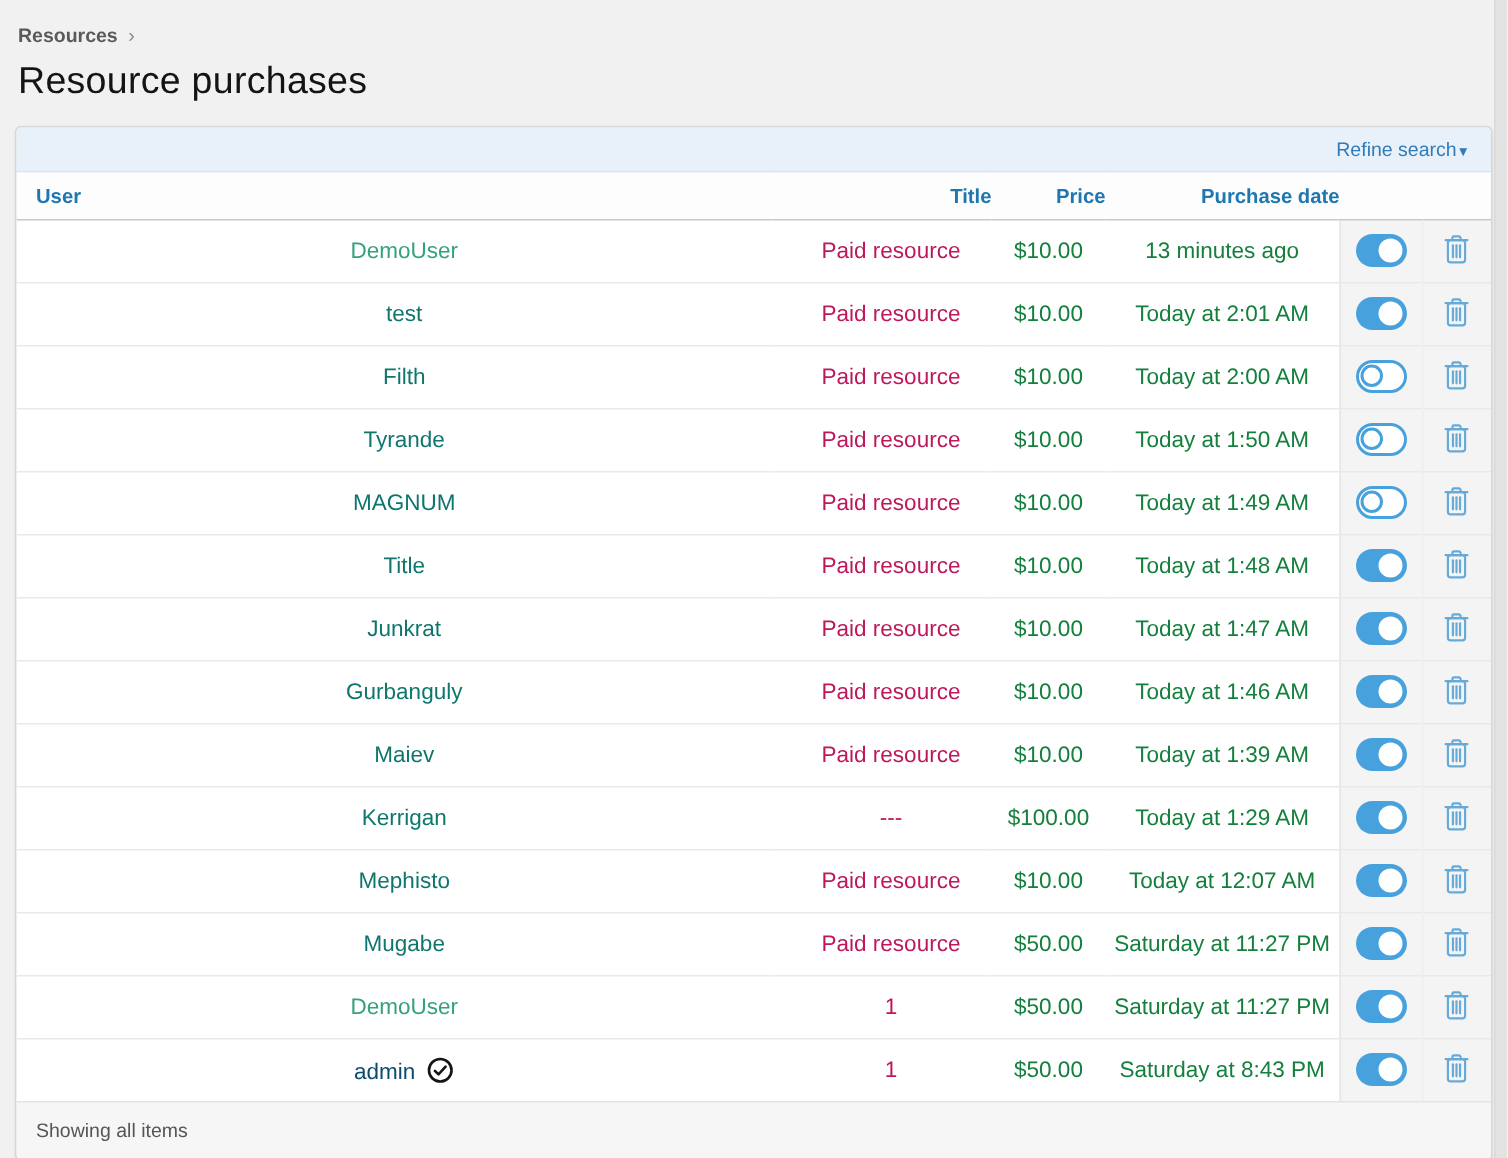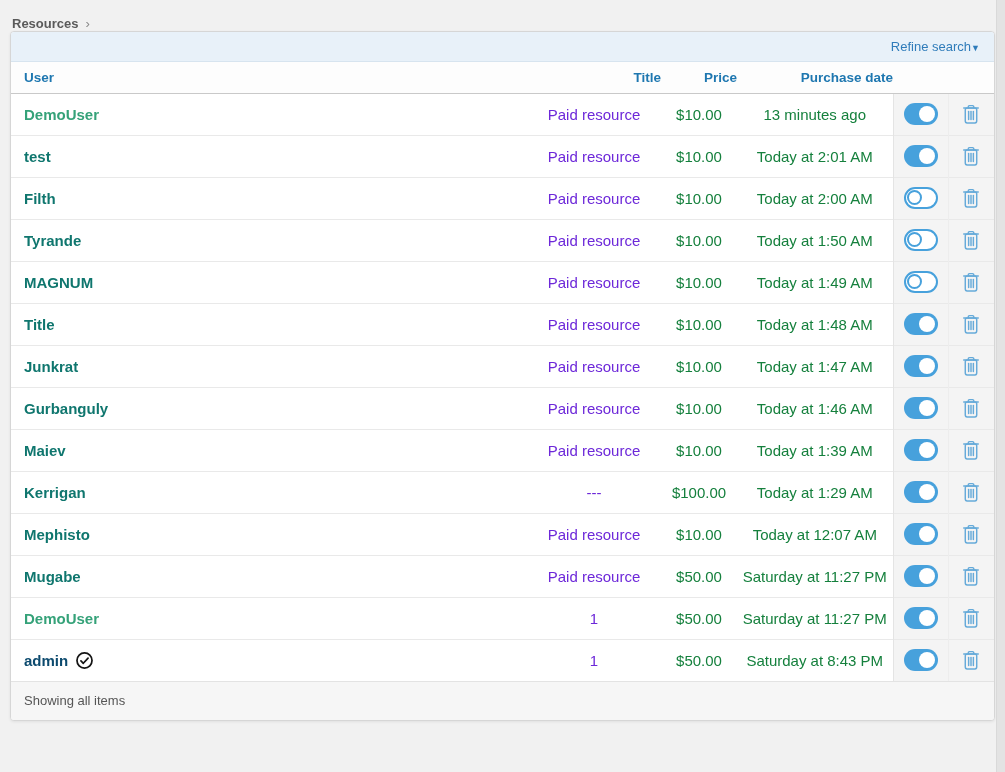--- a/index.html
+++ b/index.html
@@ -60,30 +60,30 @@
     color: #1e77b0;
     text-align: right;
     border-bottom: 1px solid #c9c9c9;
     background: #fdfdfd;
     vertical-align: middle;
   }
   thead th.th-user { text-align: left; padding-left: 13px; }
 
   tbody td { height: 42px; vertical-align: middle; text-align: center; background: #fff; }
   tbody tr + tr td { border-top: 1px solid #e9e9e9; }
-  td.td-user { text-align: left; padding-left: 13px; font-weight: bold; }
+  td.td-user { text-align: center; padding-left: 13px; }
   td.td-toggle, td.td-trash { background: #f4f4f4; }
   td.td-toggle { border-left: 1px solid #e4e4e4; }
   td.td-trash  { border-left: 1px solid #ededed; }
 
   a.user-link { text-decoration: none; cursor: pointer; }
   .user-green { color: #35a279; }
   .user-blue  { color: #0f766e; }
   .user-red   { color: #0c4a6e; }
-  a.title-link { color: #6d28d9; text-decoration: none; cursor: pointer; margin-left: 12px; }
+  a.title-link { color: #be185d; text-decoration: none; cursor: pointer; margin-left: 12px; }
   .td-price, .td-date { color: #15803d; text-align: center; }
 
   .badge { display: inline-block; vertical-align: -4px; margin-left: 3px; line-height: 0; }
 
   
   .toggle { display: inline-block; position: relative; vertical-align: middle; cursor: pointer; }
   .toggle.on { width: 34px; height: 22px; border-radius: 12px; background: #47a1dc; }
   .toggle.on::after {
     content: ""; position: absolute; top: 3px; right: 3px;
     width: 16px; height: 16px; border-radius: 50%; background: #fff;
@@ -114,20 +114,21 @@
 </head>
 <body>
 
 <div class="page">
 
   <div class="breadcrumb">
     <a>Resources</a>
     <span class="sep">›</span>
   </div>
 
+  <h1 class="page-title">Resource purchases</h1>
 
   <div class="panel">
 
     <div class="refine-bar">
       <a>
         <span>Refine search</span>
         <span class="caret">▼</span>
       </a>
     </div>
 

